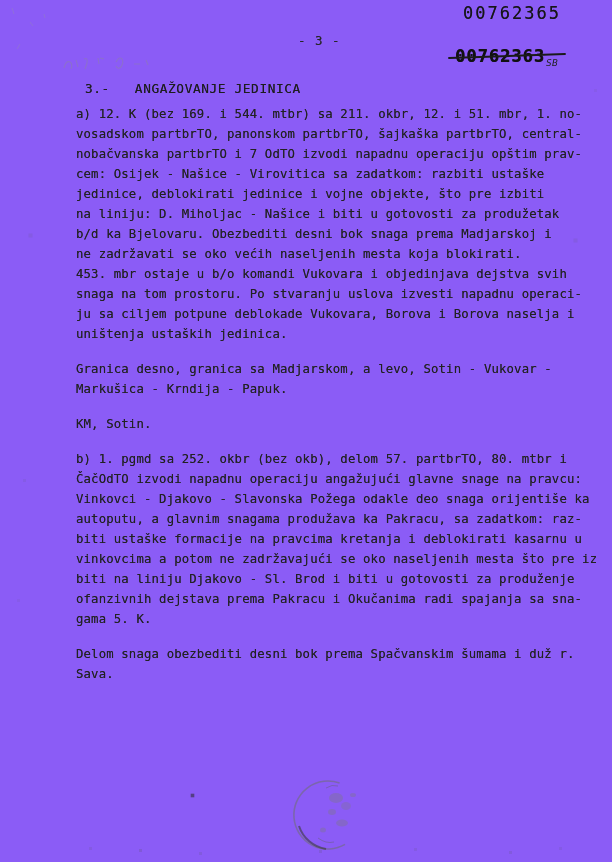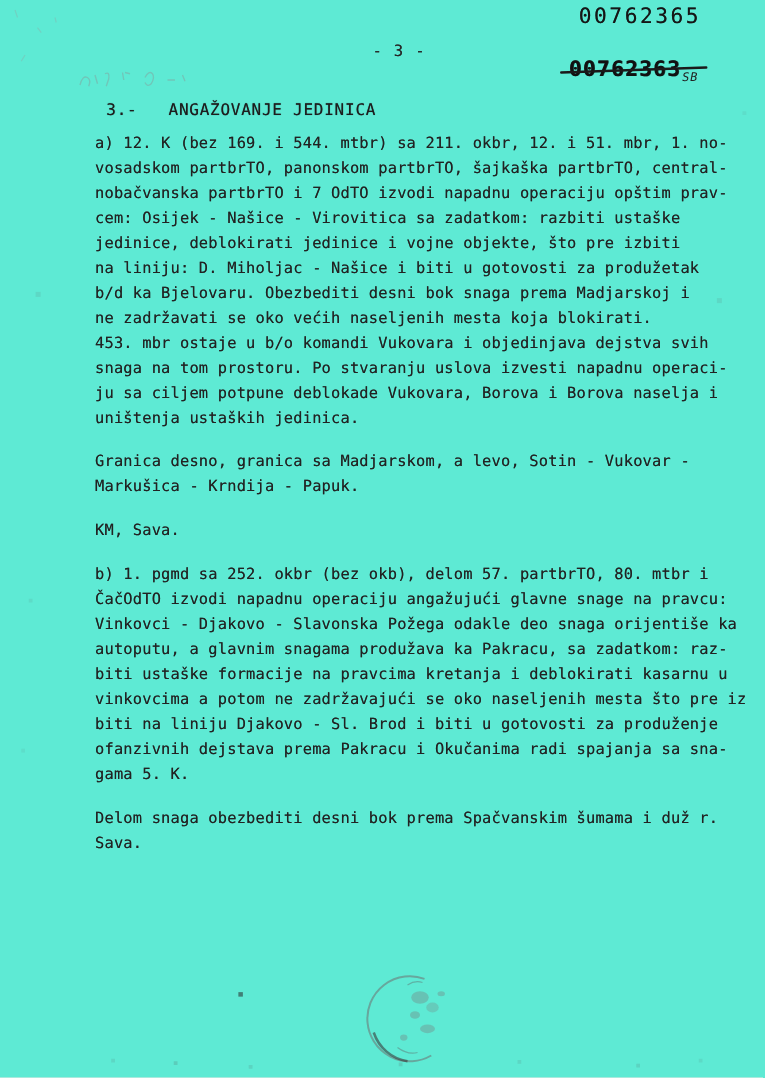--- a/index.html
+++ b/index.html
@@ -1,20 +1,20 @@
 <!DOCTYPE html>
 <html><head>
 <meta charset="utf-8">
 <style>
   html,body{margin:0;padding:0;background:#e8e8e6;}
   .page{
     position:relative;
     width:612px;height:862px;
     margin:0 auto;
-    background:#5eead4;
+    background:#8b5cf6;
     overflow:hidden;
     font-family:"DejaVu Sans Mono", monospace;
     color:#1e1e1e;
   }
   .typew{
     font-family:"DejaVu Sans Mono", monospace;
     font-size:12.3px;
     line-height:20px;
     letter-spacing:0.15px;
     color:#222;
@@ -126,21 +126,21 @@
 jedinice, deblokirati jedinice i vojne objekte, što pre izbiti
 na liniju: D. Miholjac - Našice i biti u gotovosti za produžetak
 b/d ka Bjelovaru. Obezbediti desni bok snaga prema Madjarskoj i
 ne zadržavati se oko većih naseljenih mesta koja blokirati.
 453. mbr ostaje u b/o komandi Vukovara i objedinjava dejstva svih
 snaga na tom prostoru. Po stvaranju uslova izvesti napadnu operaci-
 ju sa ciljem potpune deblokade Vukovara, Borova i Borova naselja i
 uništenja ustaških jedinica.</div>
     <div class="typew block">Granica desno, granica sa Madjarskom, a levo, Sotin - Vukovar -
 Markušica - Krndija - Papuk.</div>
-    <div class="typew block">KM, Sava.</div>
+    <div class="typew block">KM, Sotin.</div>
     <div class="typew block">b) 1. pgmd sa 252. okbr (bez okb), delom 57. partbrTO, 80. mtbr i
 ČačOdTO izvodi napadnu operaciju angažujući glavne snage na pravcu:
 Vinkovci - Djakovo - Slavonska Požega odakle deo snaga orijentiše ka
 autoputu, a glavnim snagama produžava ka Pakracu, sa zadatkom: raz-
 biti ustaške formacije na pravcima kretanja i deblokirati kasarnu u
 vinkovcima a potom ne zadržavajući se oko naseljenih mesta što pre iz
 biti na liniju Djakovo - Sl. Brod i biti u gotovosti za produženje
 ofanzivnih dejstava prema Pakracu i Okučanima radi spajanja sa sna-
 gama 5. K.</div>
     <div class="typew block">Delom snaga obezbediti desni bok prema Spačvanskim šumama i duž r.

